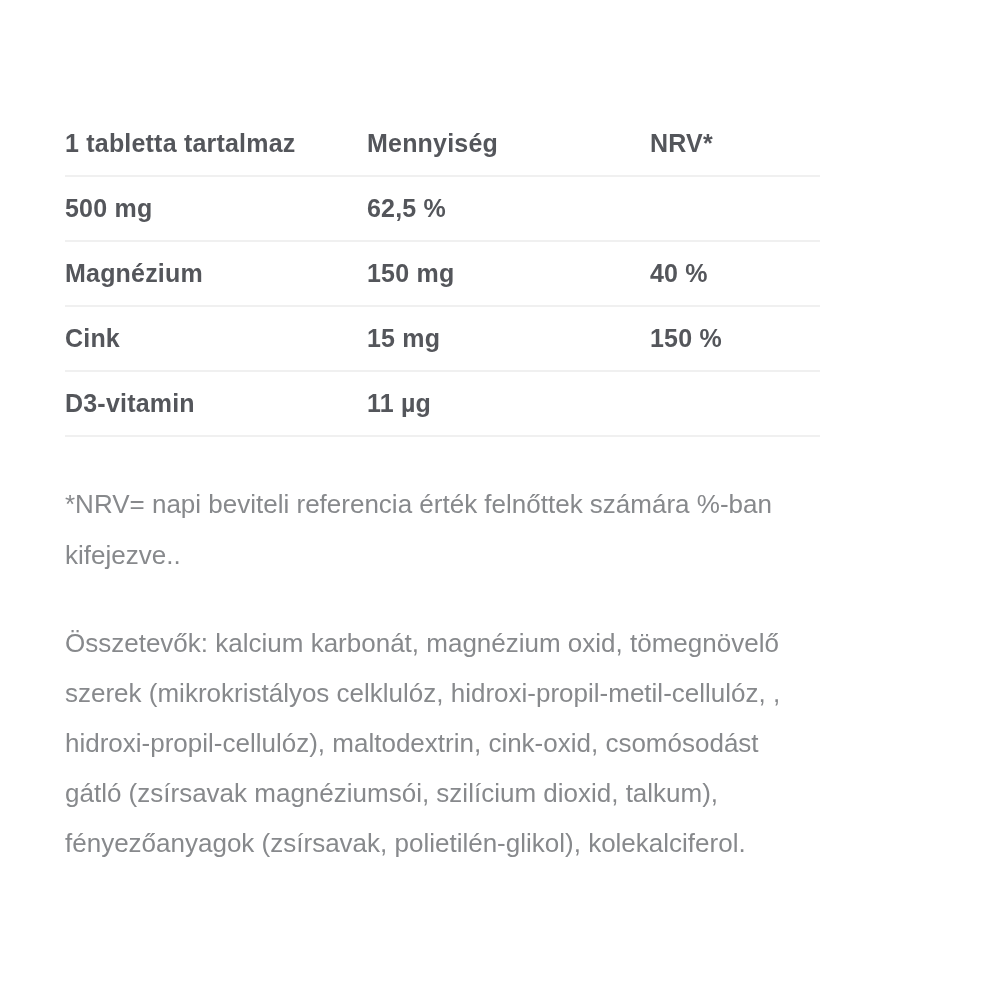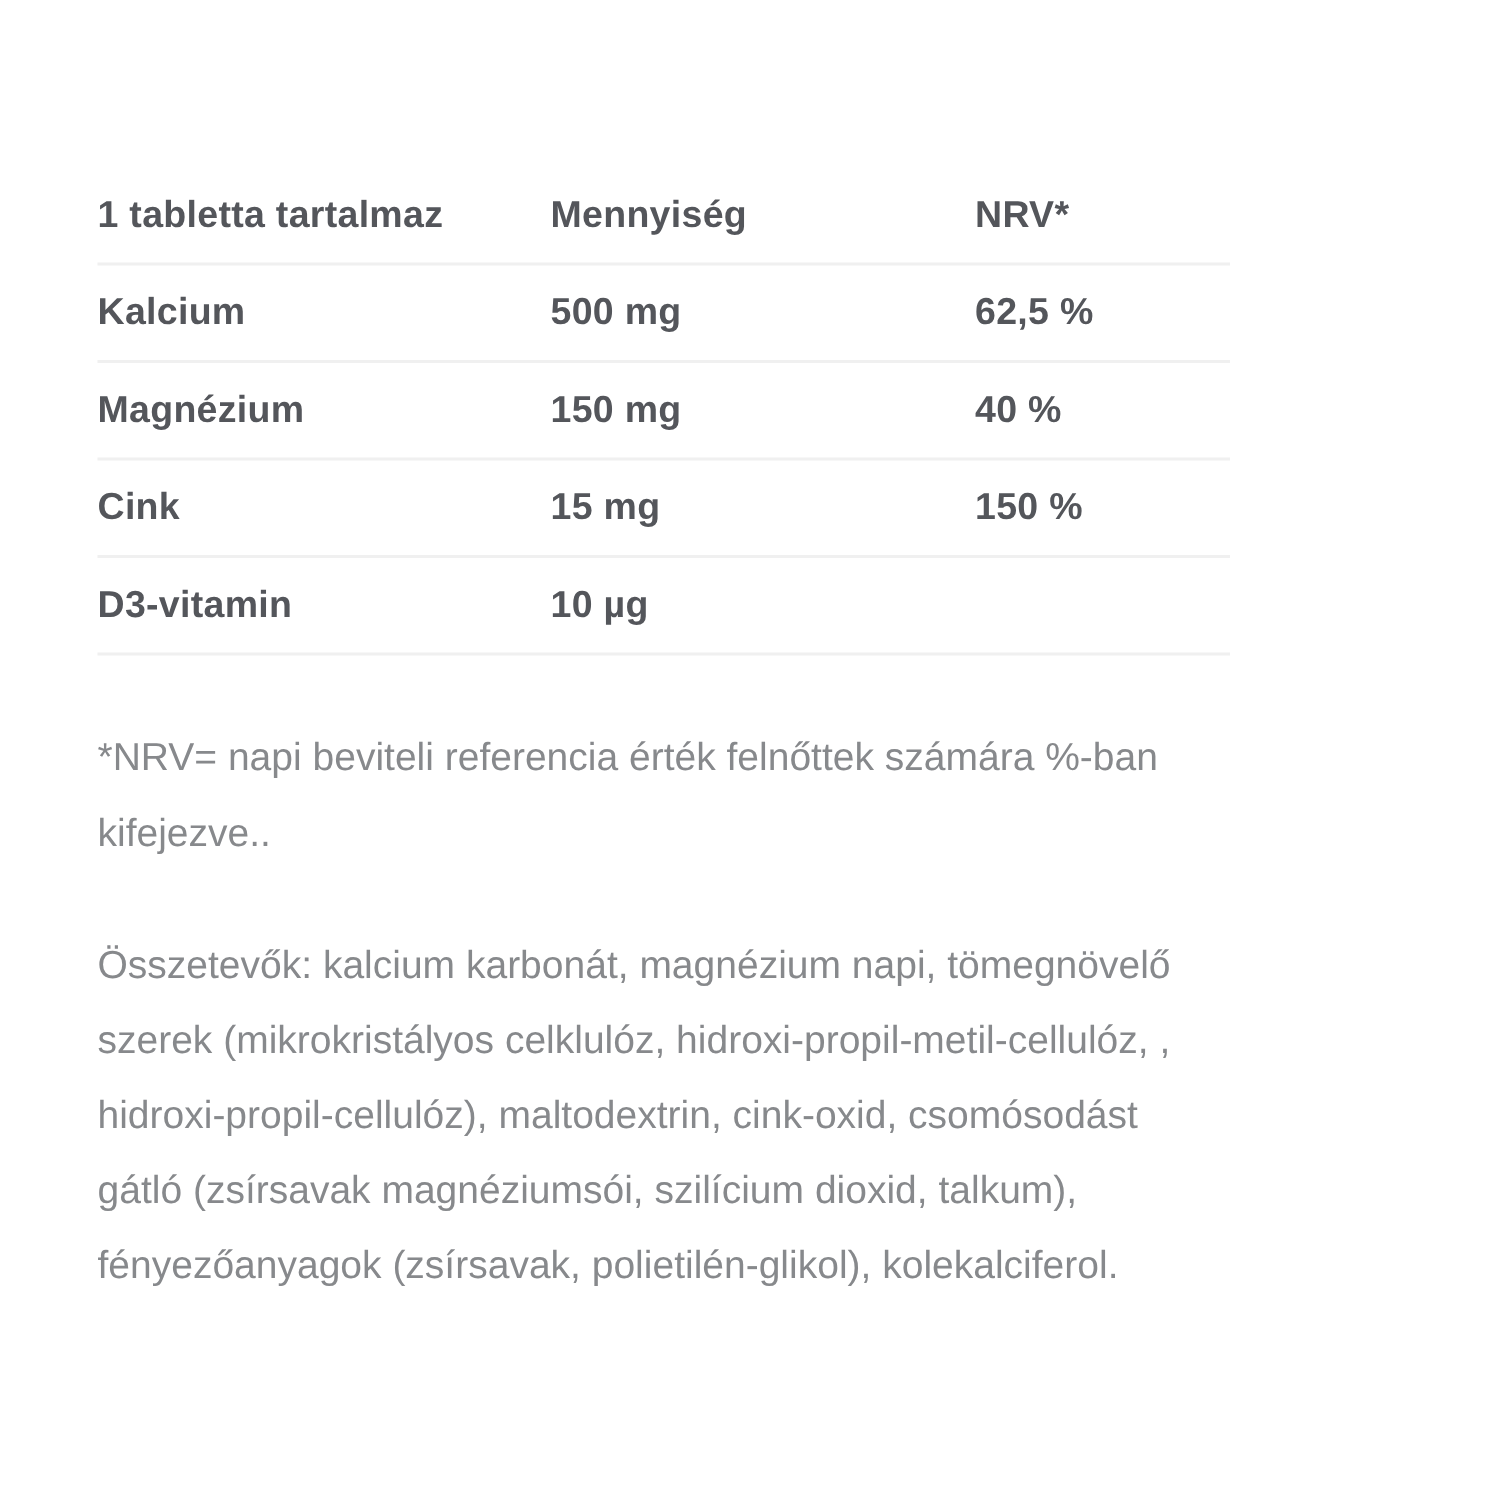--- a/index.html
+++ b/index.html
@@ -54,49 +54,48 @@
 <div class="page">
 
   <div class="facts-table">
     <div class="t-row">
       <div class="t-cell">1 tabletta tartalmaz</div>
       <div class="t-cell">Mennyiség</div>
       <div class="t-cell">NRV*</div>
     </div>
 
     <div class="t-row">
-      <div class="t-cell">Kalcium</div>
       <div class="t-cell">500 mg</div>
       <div class="t-cell">62,5 %</div>
     </div>
 
     <div class="t-row">
       <div class="t-cell">Magnézium</div>
       <div class="t-cell">150 mg</div>
       <div class="t-cell">40 %</div>
     </div>
 
     <div class="t-row">
       <div class="t-cell">Cink</div>
       <div class="t-cell">15 mg</div>
       <div class="t-cell">150 %</div>
     </div>
 
     <div class="t-row">
       <div class="t-cell">D3-vitamin</div>
-      <div class="t-cell">10 µg</div>
+      <div class="t-cell">11 µg</div>
     </div>
   </div>
 
   <div class="para footnote">
     <span class="line">*NRV= napi beviteli referencia érték felnőttek számára %-ban</span>
     <span class="line">kifejezve..</span>
   </div>
 
   <div class="para ingredients">
-    <span class="line">Összetevők: kalcium karbonát, magnézium napi,  tömegnövelő</span>
+    <span class="line">Összetevők: kalcium karbonát, magnézium oxid,  tömegnövelő</span>
     <span class="line">szerek (mikrokristályos celklulóz, hidroxi-propil-metil-cellulóz, ,</span>
     <span class="line">hidroxi-propil-cellulóz), maltodextrin, cink-oxid, csomósodást</span>
     <span class="line">gátló (zsírsavak magnéziumsói, szilícium dioxid, talkum),</span>
     <span class="line">fényezőanyagok (zsírsavak, polietilén-glikol), kolekalciferol.</span>
   </div>
 
 </div>
 
 </body></html>

